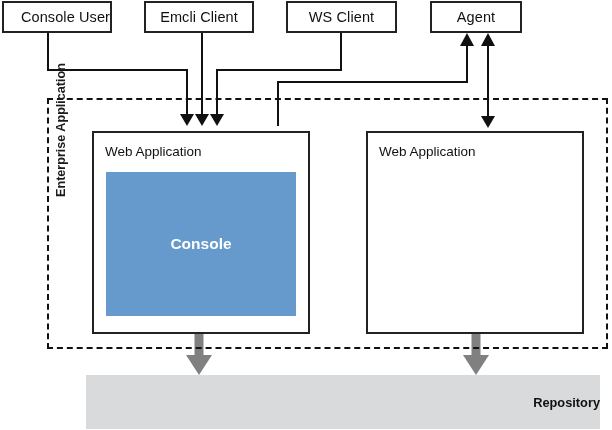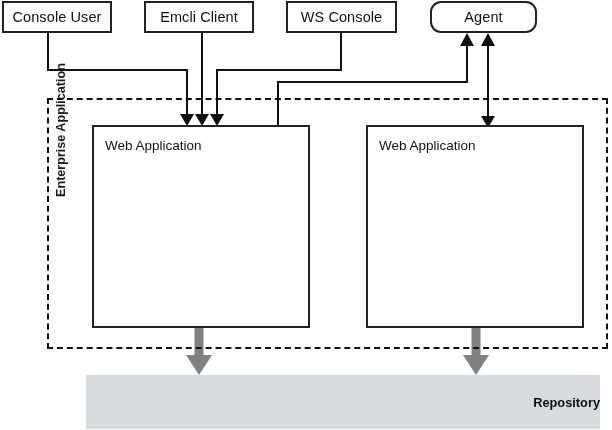--- a/index.html
+++ b/index.html
@@ -64,21 +64,21 @@
     transform-origin: 20px 20px;
     white-space: nowrap;
   }
 
   
   .webapp-box {
     position: absolute;
     box-sizing: border-box;
     background: #ffffff;
     border: 2px solid #222222;
-    top: 125px;
+    top: 131px;
     height: 203px;
   }
   #webapp-console  { left: 92px;  width: 218px; }
   #webapp-services { left: 366px; width: 218px; }
 
   .webapp-label {
     position: absolute;
     left: 11px;
     top: 11px;
     font-size: 13.5px;
@@ -164,41 +164,42 @@
       <path d="M 199,328 L 199,358" fill="none" stroke="#808080" stroke-width="9"></path>
       <path d="M186,355 L212,355 L199,375 z" fill="#808080"></path>
     </g>
 
     <g>
       <path d="M 476,328 L 476,358" fill="none" stroke="#808080" stroke-width="9"></path>
       <path d="M463,355 L489,355 L476,375 z" fill="#808080"></path>
     </g>
   </svg>
 
-  <div class="actor-box" id="actor-console-user" style="left:2px; top:1px; width:110px; height:32px;">
+  <div class="actor-box" id="actor-console-user" style="left:2px; top:1px; width:110px; height:32px;justify-content:flex-end;">
     <span>Console User</span>
   </div>
 
   <div class="actor-box" id="actor-emcli-client" style="left:144px; top:1px; width:110px; height:32px;">
     <span>Emcli Client</span>
   </div>
 
   <div class="actor-box" id="actor-ws-client" style="left:286px; top:1px; width:111px; height:32px;">
-    <span>WS Console</span>
-  </div>
-
-  <div class="actor-box" id="actor-agent" style="left:430px; top:1px; width:107px; height:32px;border-radius:11px;">
+    <span>WS Client</span>
+  </div>
+
+  <div class="actor-box" id="actor-agent" style="left:430px; top:1px; width:92px; height:32px;">
     <span>Agent</span>
   </div>
 
   <div id="enterprise-container"></div>
   <div id="enterprise-label">Enterprise Application</div>
 
   <div class="webapp-box" id="webapp-console">
     <div class="webapp-label">Web Application</div>
+    <div class="service-block">Console</div>
   </div>
 
   <div class="webapp-box" id="webapp-services">
     <div class="webapp-label">Web Application</div>
   </div>
 
   <div id="repository-box">
     <span>Repository</span>
   </div>
 

